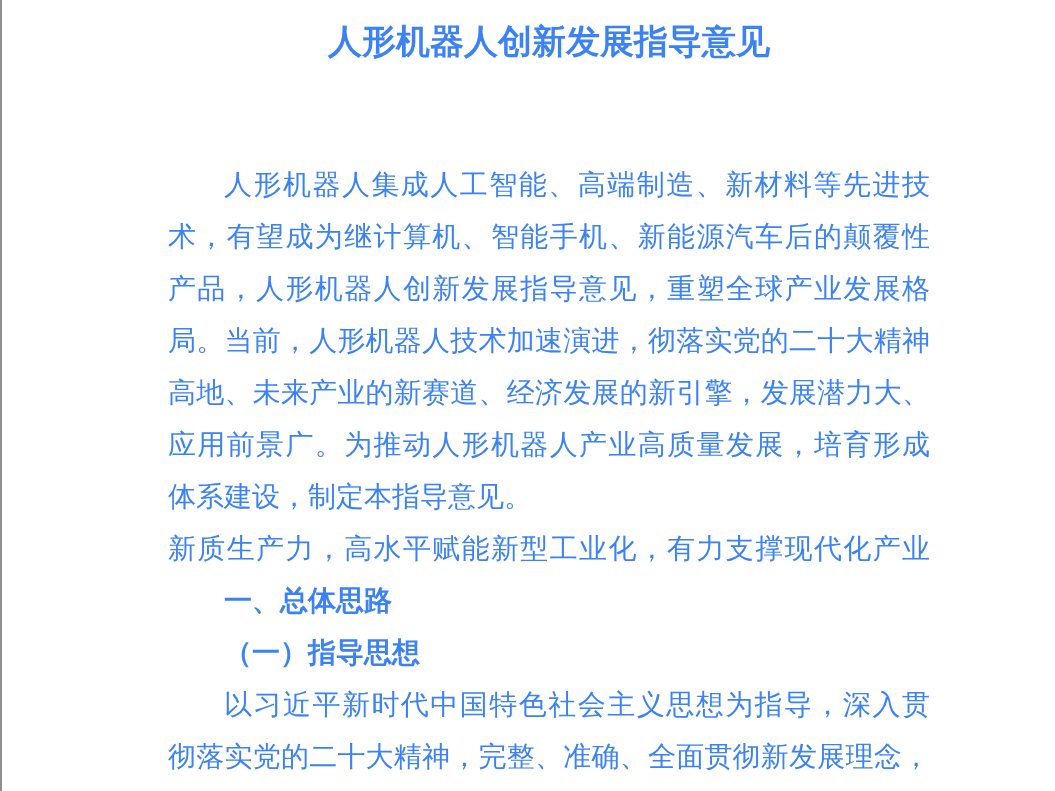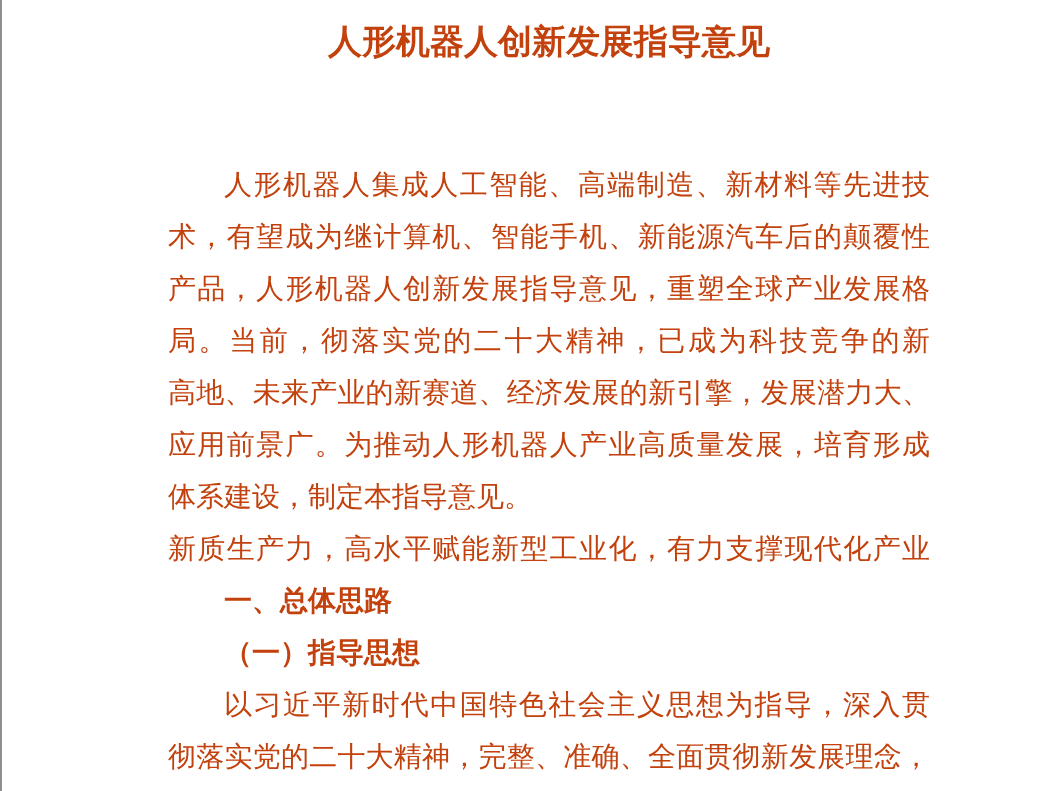--- a/index.html
+++ b/index.html
@@ -7,21 +7,21 @@
     padding: 0;
     background: #ffffff;
   }
   .page {
     position: relative;
     width: 1055px;
     height: 791px;
     background: #ffffff;
     overflow: hidden;
     font-family: "Liberation Serif", "DejaVu Serif", serif;
-    color: #c2410c;
+    color: #3b82f6;
   }
   .page-edge {
     position: absolute;
     left: 0;
     top: 0;
     width: 2px;
     height: 791px;
     background: #8e8e8e;
   }
   .content {
@@ -71,21 +71,21 @@
 <body>
 
 <div class="page">
   <div class="page-edge"></div>
   <div class="content">
     <div class="doc-title">人形机器人创新发展指导意见</div>
     <div class="text-block">
       <div class="line just indent">人形机器人集成人工智能、高端制造、新材料等先进技</div>
       <div class="line just">术，有望成为继计算机、智能手机、新能源汽车后的颠覆性</div>
       <div class="line just">产品，人形机器人创新发展指导意见，重塑全球产业发展格</div>
-      <div class="line just">局。当前，彻落实党的二十大精神，已成为科技竞争的新</div>
+      <div class="line just">局。当前，人形机器人技术加速演进，彻落实党的二十大精神</div>
       <div class="line just">高地、未来产业的新赛道、经济发展的新引擎，发展潜力大、</div>
       <div class="line just">应用前景广。为推动人形机器人产业高质量发展，培育形成</div>
       <div class="line">体系建设，制定本指导意见。</div>
       <div class="line just">新质生产力，高水平赋能新型工业化，有力支撑现代化产业</div>
       <div class="line h1 indent">一、总体思路</div>
       <div class="line h2 indent">（一）指导思想</div>
       <div class="line just indent">以习近平新时代中国特色社会主义思想为指导，深入贯</div>
       <div class="line just">彻落实党的二十大精神，完整、准确、全面贯彻新发展理念，</div>
     </div>
   </div>

